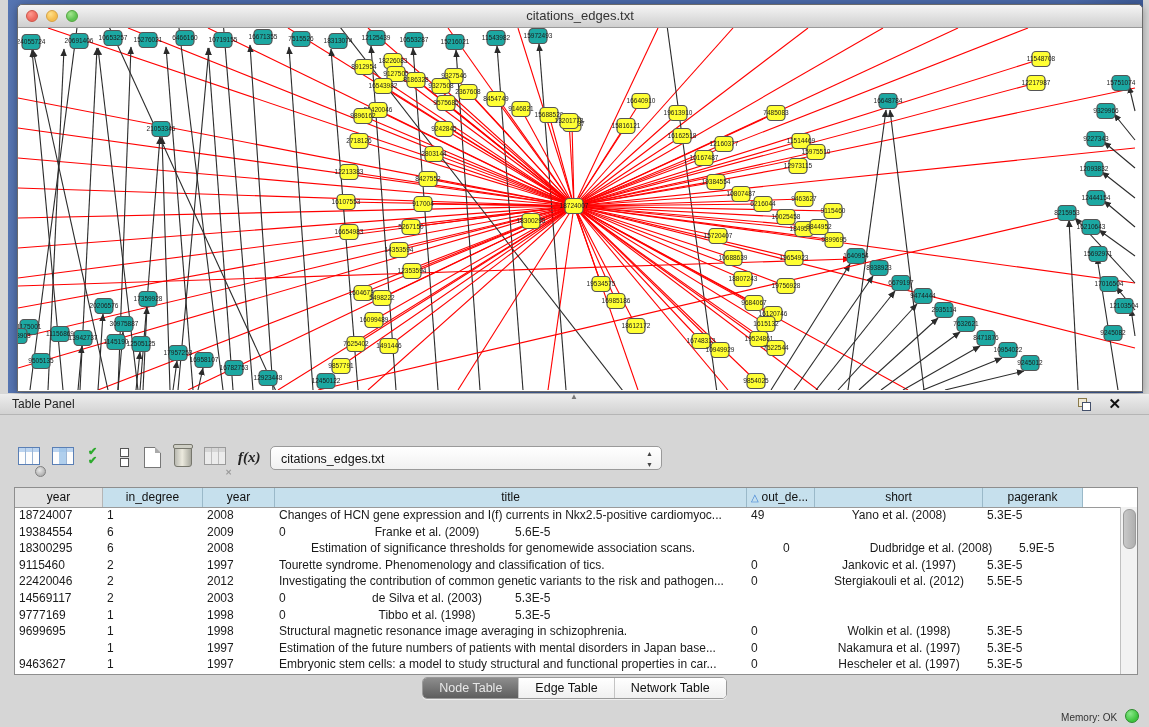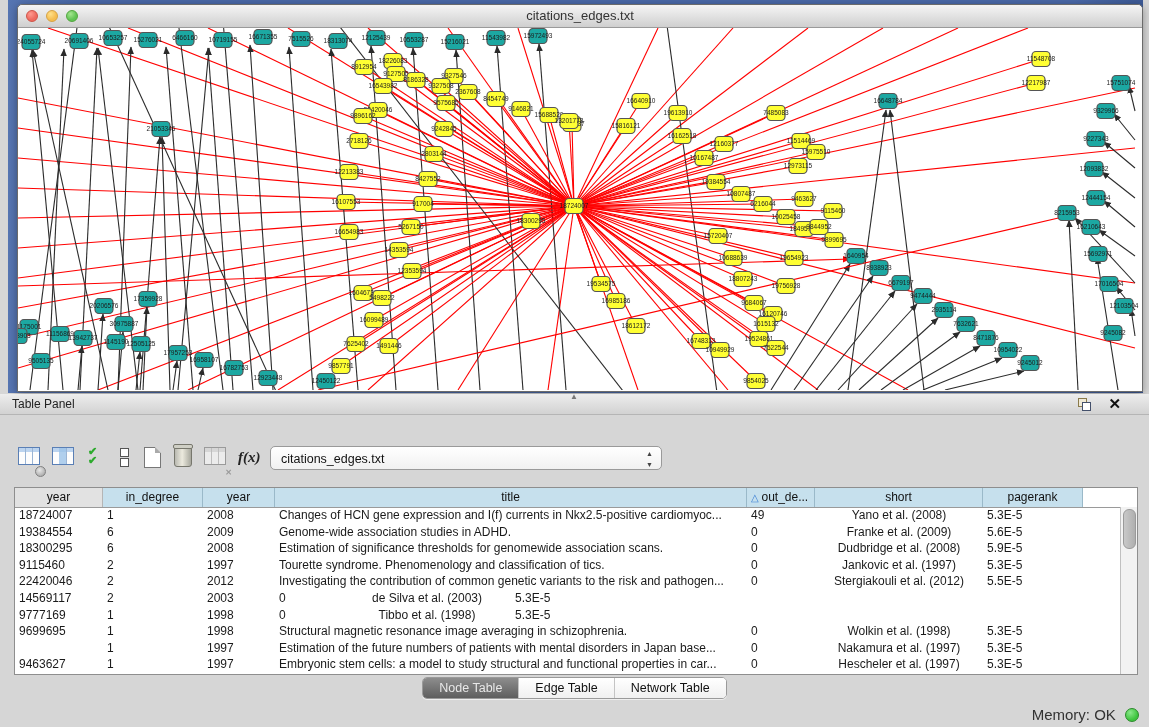--- a/index.html
+++ b/index.html
@@ -74,21 +74,21 @@
       background:linear-gradient(90deg,#c9c9c9,#aFaFaF);border:1px solid #9a9a9a;}
   
   #tabs{position:absolute;left:0;top:262px;width:1149px;height:24px;text-align:center;}
   #seg{display:inline-flex;border:1px solid #9a9a9a;border-radius:5px;overflow:hidden;
       background:#fff;box-shadow:0 1px 0 rgba(255,255,255,.6);}
   .seg-btn{font-size:12.5px;color:#111;padding:3px 16px;background:linear-gradient(#ffffff,#f0f0f0);
       border-right:1px solid #c4c4c4;}
   .seg-btn:last-child{border-right:none;}
   .seg-btn.active{background:linear-gradient(#8d8d8d,#5e5e5e);color:#e8e8e8;}
   
-  #status{position:absolute;right:10px;bottom:4px;font-size:15px;color:#333;}
+  #status{position:absolute;right:10px;bottom:4px;font-size:10px;color:#333;}
   #memdot{display:inline-block;width:12px;height:12px;border-radius:50%;vertical-align:-2px;margin-left:5px;
       background:radial-gradient(circle at 35% 30%,#8ae88a,#3ec43e 65%);border:1px solid #2a8a2a;}
 </style>
 </head>
 <body>
 
 <div id="desktop">
   <div id="netwin">
     <div id="titlebar">
       <div class="tl red"></div>
@@ -584,30 +584,29 @@
           <div class="td" style="width: 72px;">2008</div>
           <div class="td" style="width: 472px;">Changes of HCN gene expression and I(f) currents in Nkx2.5-positive cardiomyoc...</div>
           <div class="td" style="width: 68px;">49</div>
           <div class="td c" style="width: 168px;">Yano et al. (2008)</div>
           <div class="td" style="width: 100px;">5.3E-5</div>
         </div>
         <div class="tr">
           <div class="td" style="width: 88px;">19384554</div>
           <div class="td" style="width: 100px;">6</div>
           <div class="td" style="width: 72px;">2009</div>
-          <div class="td" style="width: 472px;">Genome-wide association studies in ADHD.</div>
           <div class="td" style="width: 68px;">0</div>
           <div class="td c" style="width: 168px;">Franke et al. (2009)</div>
           <div class="td" style="width: 100px;">5.6E-5</div>
         </div>
         <div class="tr">
           <div class="td" style="width: 88px;">18300295</div>
           <div class="td" style="width: 100px;">6</div>
           <div class="td" style="width: 72px;">2008</div>
-          <div class="td" style="width: 472px;">Estimation of significance thresholds for genomewide association scans.</div>
+          <div class="td" style="width: 472px; margin-left: 32px;">Estimation of significance thresholds for genomewide association scans.</div>
           <div class="td" style="width: 68px;">0</div>
           <div class="td c" style="width: 168px;">Dudbridge et al. (2008)</div>
           <div class="td" style="width: 100px;">5.9E-5</div>
         </div>
         <div class="tr">
           <div class="td" style="width: 88px;">9115460</div>
           <div class="td" style="width: 100px;">2</div>
           <div class="td" style="width: 72px;">1997</div>
           <div class="td" style="width: 472px;">Tourette syndrome. Phenomenology and classification of tics.</div>
           <div class="td" style="width: 68px;">0</div>

